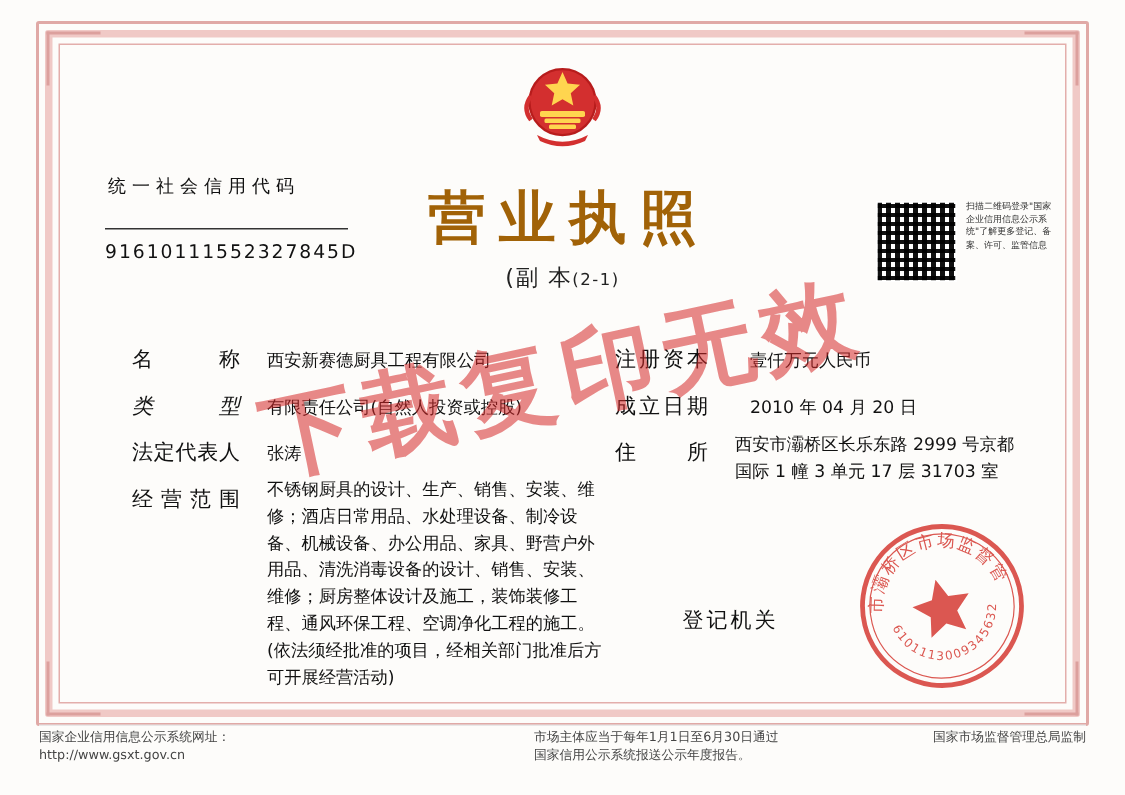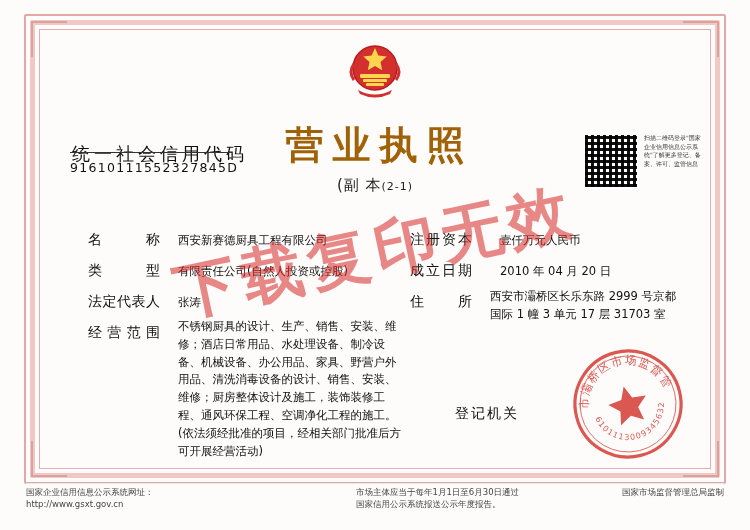--- a/index.html
+++ b/index.html
@@ -95,22 +95,22 @@
   }
   .subtitle .small {
     font-size: 11px;
     vertical-align: baseline;
   }
 
   
   .code-label {
     position: absolute;
     left: 72px;
-    top: 142px;
-    font-size: 18px;
+    top: 116px;
+    font-size: 12px;
     letter-spacing: 4px;
     color: #111;
   }
   .code-line {
     position: absolute;
     left: 70px;
     top: 152px;
     width: 162px;
     border-bottom: 1px solid #333;
   }
@@ -172,21 +172,21 @@
     display: inline-block;
     width: 62px;
     text-align: justify;
     text-align-last: justify;
     font-family: Liberation Mono, monospace;
   }
 
   
   #lbl-name   { left: 88px;  top: 231px; }
   #val-name   { left: 178px; top: 232px; text-align: center; }
-  #lbl-type   { left: 88px;  top: 262px; }
+  #lbl-type   { left: 88px;  top: 262px; font-style: italic; }
   #val-type   { left: 178px; top: 263px; }
   #lbl-rep    { left: 88px;  top: 293px; }
   #val-rep    { left: 178px; top: 294px; }
   #lbl-scope  { left: 88px;  top: 324px; }
   #val-scope  { left: 178px; top: 318px; width: 228px; }
 
   
   #lbl-capital { left: 410px; top: 231px; }
   #val-capital { left: 500px; top: 232px; }
   #lbl-estab   { left: 410px; top: 262px; }

